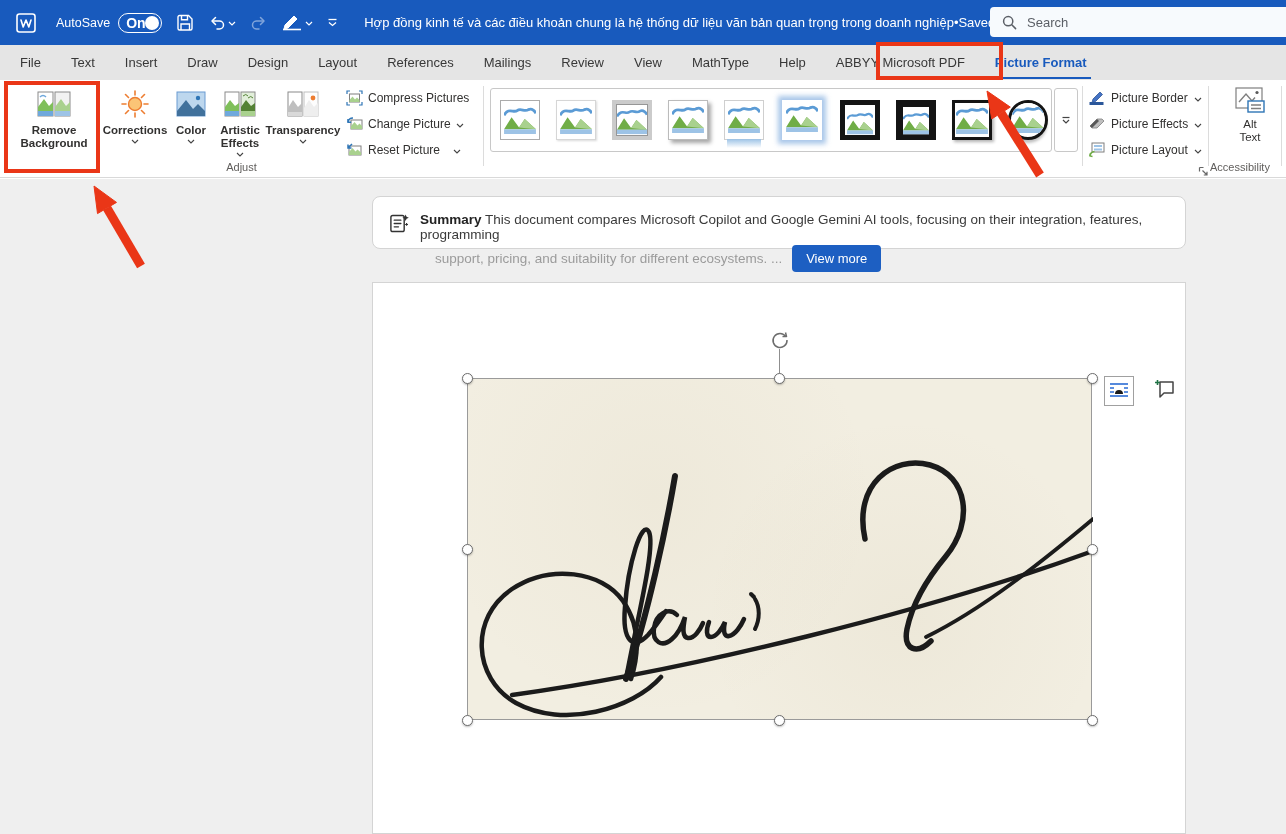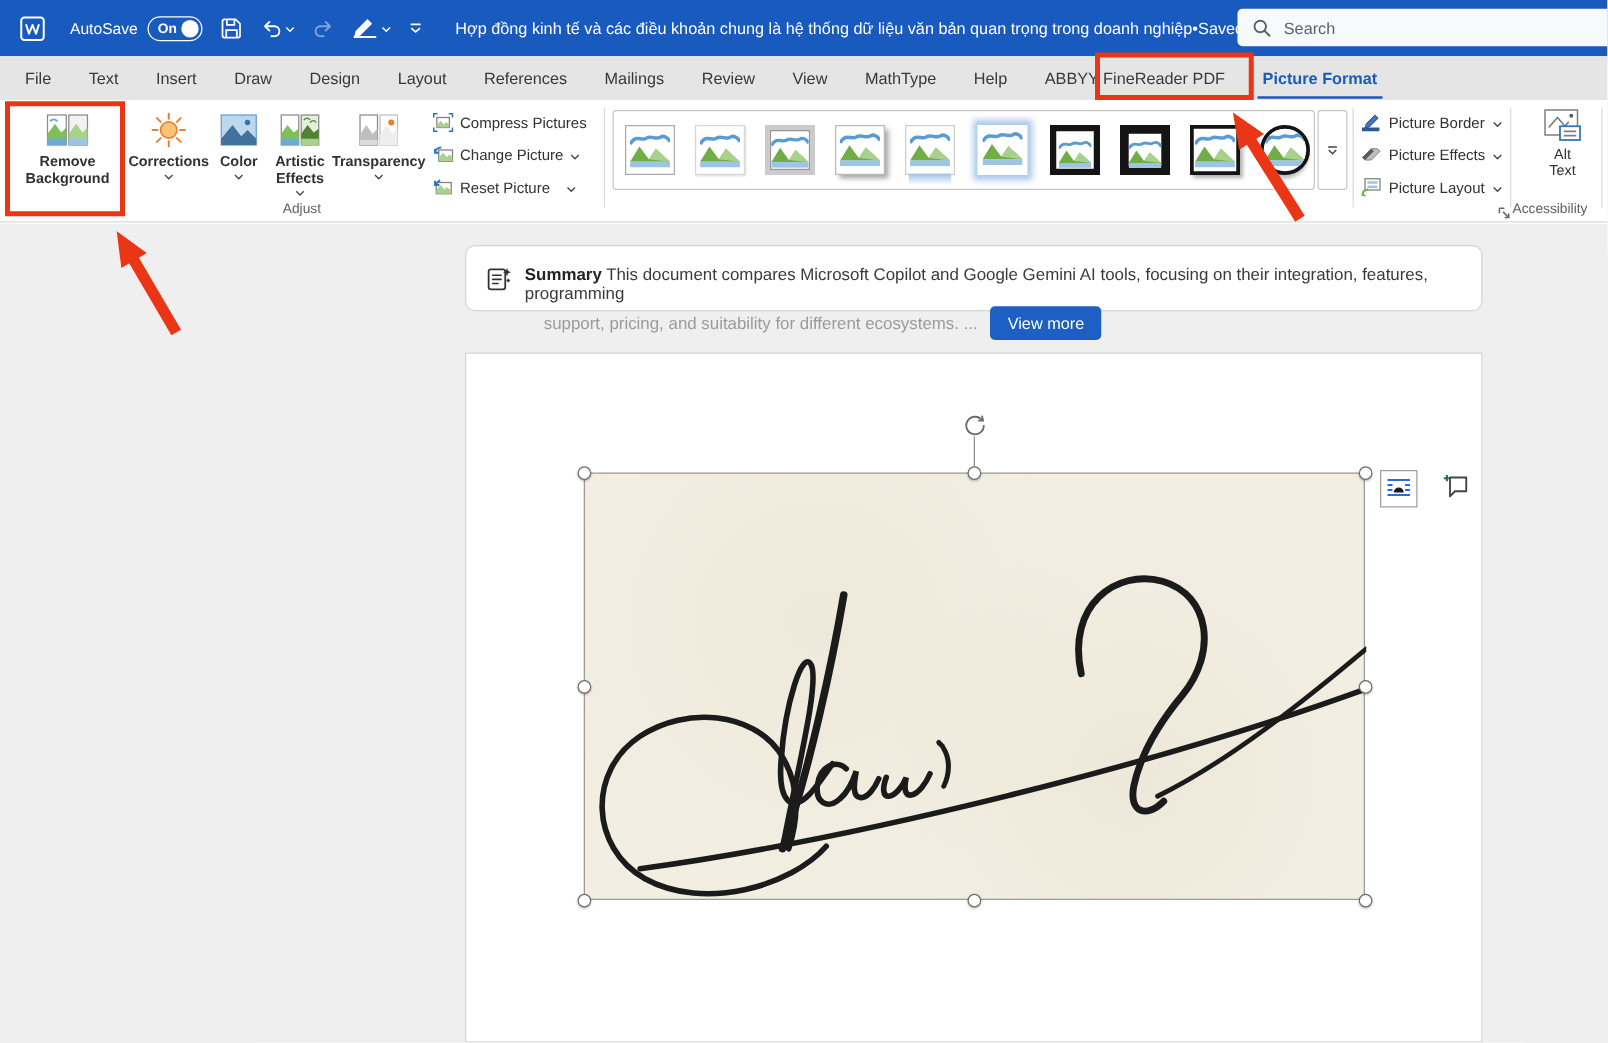--- a/index.html
+++ b/index.html
@@ -12,21 +12,21 @@
   body{font-family:"Liberation Sans","DejaVu Sans",sans-serif;background:#fff;position:relative;}
   #app{position:absolute;inset:0;width:1286px;height:834px;background:#fff;}
 
   
   .titlebar{position:absolute;left:0;top:0;width:1286px;height:45px;background:var(--blue);
     display:flex;align-items:center;color:#fff;font-size:13px;}
   .tb-appicon{width:24px;height:24px;margin-left:14px;display:flex;align-items:center;justify-content:center;}
   .tb-autosave{margin-left:18px;font-size:12.5px;}
   .tb-toggle{margin-left:8px;width:44px;height:20px;border:1.6px solid #fff;border-radius:11px;
     position:relative;display:flex;align-items:center;cursor:pointer;}
-  .tb-toggle .on-txt{font-size:11px;font-weight:bold;margin-left:7px;}
+  .tb-toggle .on-txt{font-size:14px;font-weight:bold;margin-left:7px;}
   .tb-toggle .knob{position:absolute;right:2px;width:14px;height:14px;border-radius:50%;background:#fff;}
   .tb-btn{margin-left:14px;display:flex;align-items:center;gap:2px;cursor:pointer;}
   .tb-btn.dim{opacity:.45;}
   .tb-title{margin-left:26px;white-space:nowrap;font-size:13px;display:flex;align-items:center;}
   .tb-saved{display:flex;align-items:center;gap:4px;}
   .tb-search{position:absolute;left:990px;top:7px;width:310px;height:30px;background:#f7fafd;
     border-radius:4px;display:flex;align-items:center;color:#5b5f66;}
   .tb-search .mag{margin:0 10px 0 12px;}
   .tb-search input{border:none;outline:none;background:transparent;font-size:13px;color:#444;
     font-family:inherit;width:200px;}
@@ -194,21 +194,21 @@
     <span class="tab">Insert</span>
     <span class="tab">Draw</span>
     <span class="tab">Design</span>
     <span class="tab">Layout</span>
     <span class="tab">References</span>
     <span class="tab">Mailings</span>
     <span class="tab">Review</span>
     <span class="tab">View</span>
     <span class="tab">MathType</span>
     <span class="tab">Help</span>
-    <span class="tab">ABBYY FineReader PDF</span>
+    <span class="tab">ABBYY Microsoft PDF</span>
     <span class="tab active">Picture Format</span>
   </div>
 
   <div class="ribbon">
 
     <div class="bigbtn" style="left:8px;width:92px;">
       <span class="bicon">
         <svg width="34" height="30" viewBox="0 0 34 30">
             <rect x="1" y="3" width="15" height="24" fill="#fff" stroke="#8a8a8a"></rect>
             <path d="M1 18 l6-8 5 7 4-4 v14 h-15 Z" fill="#7fbf5a"></path>

